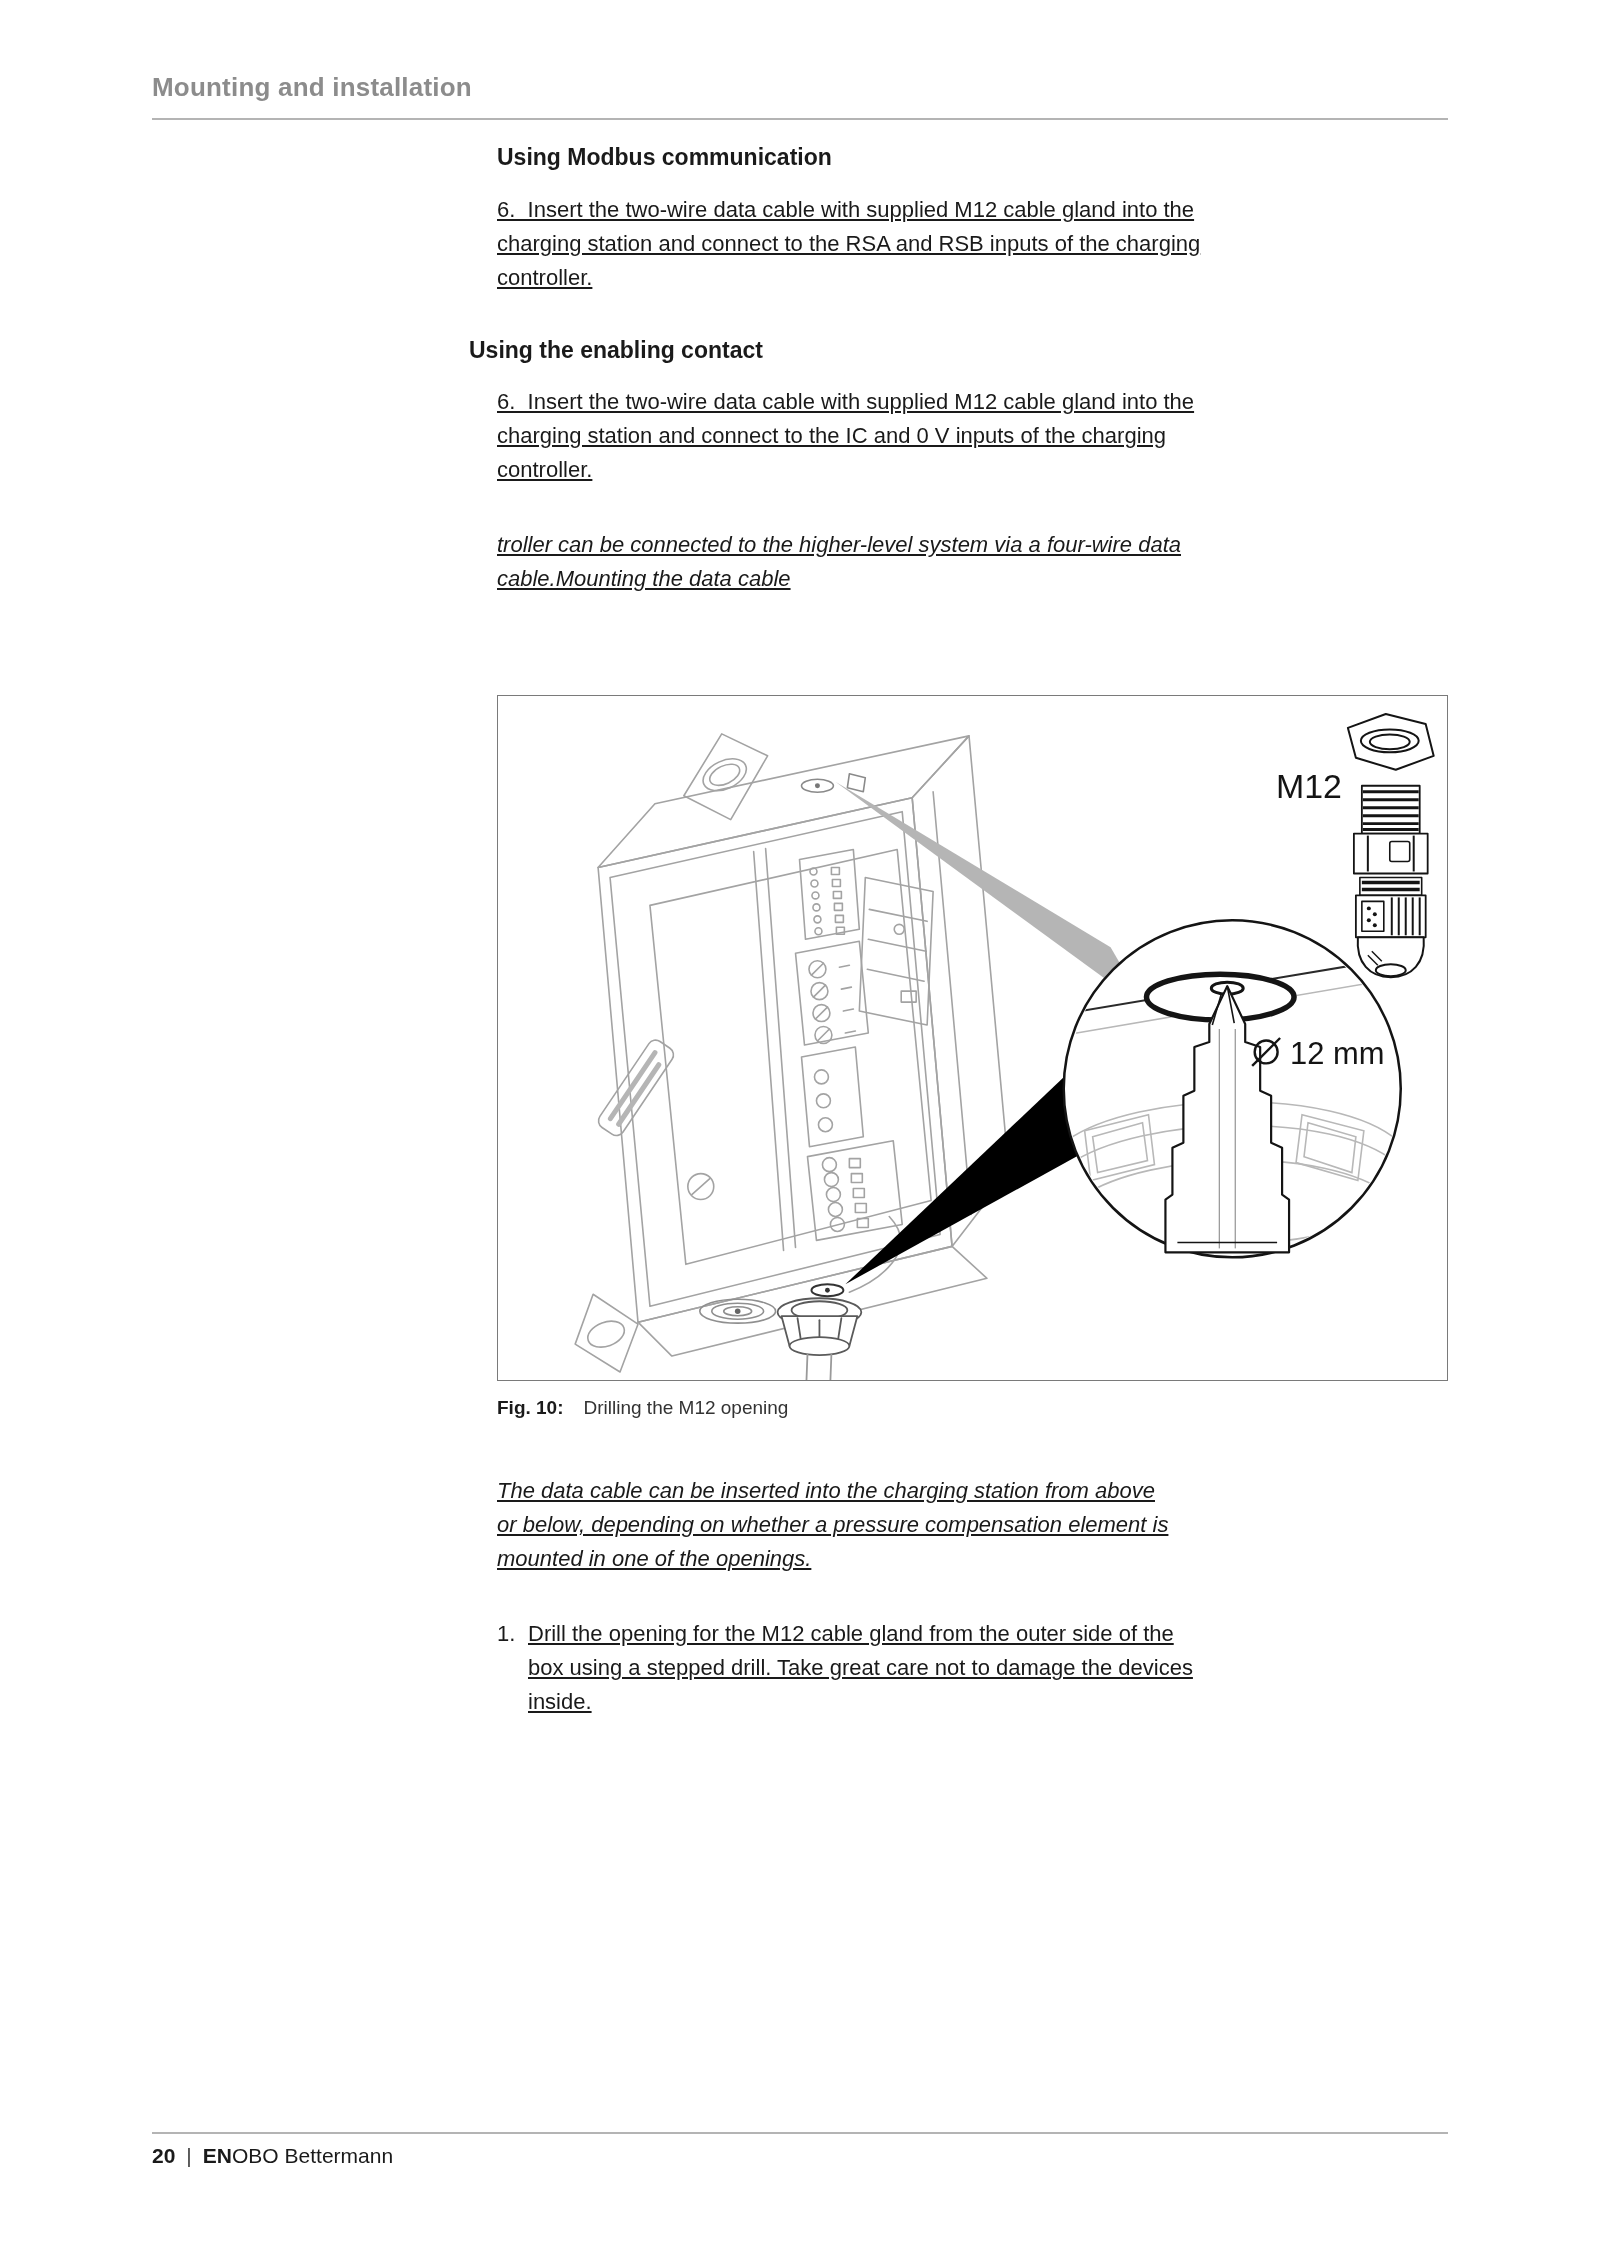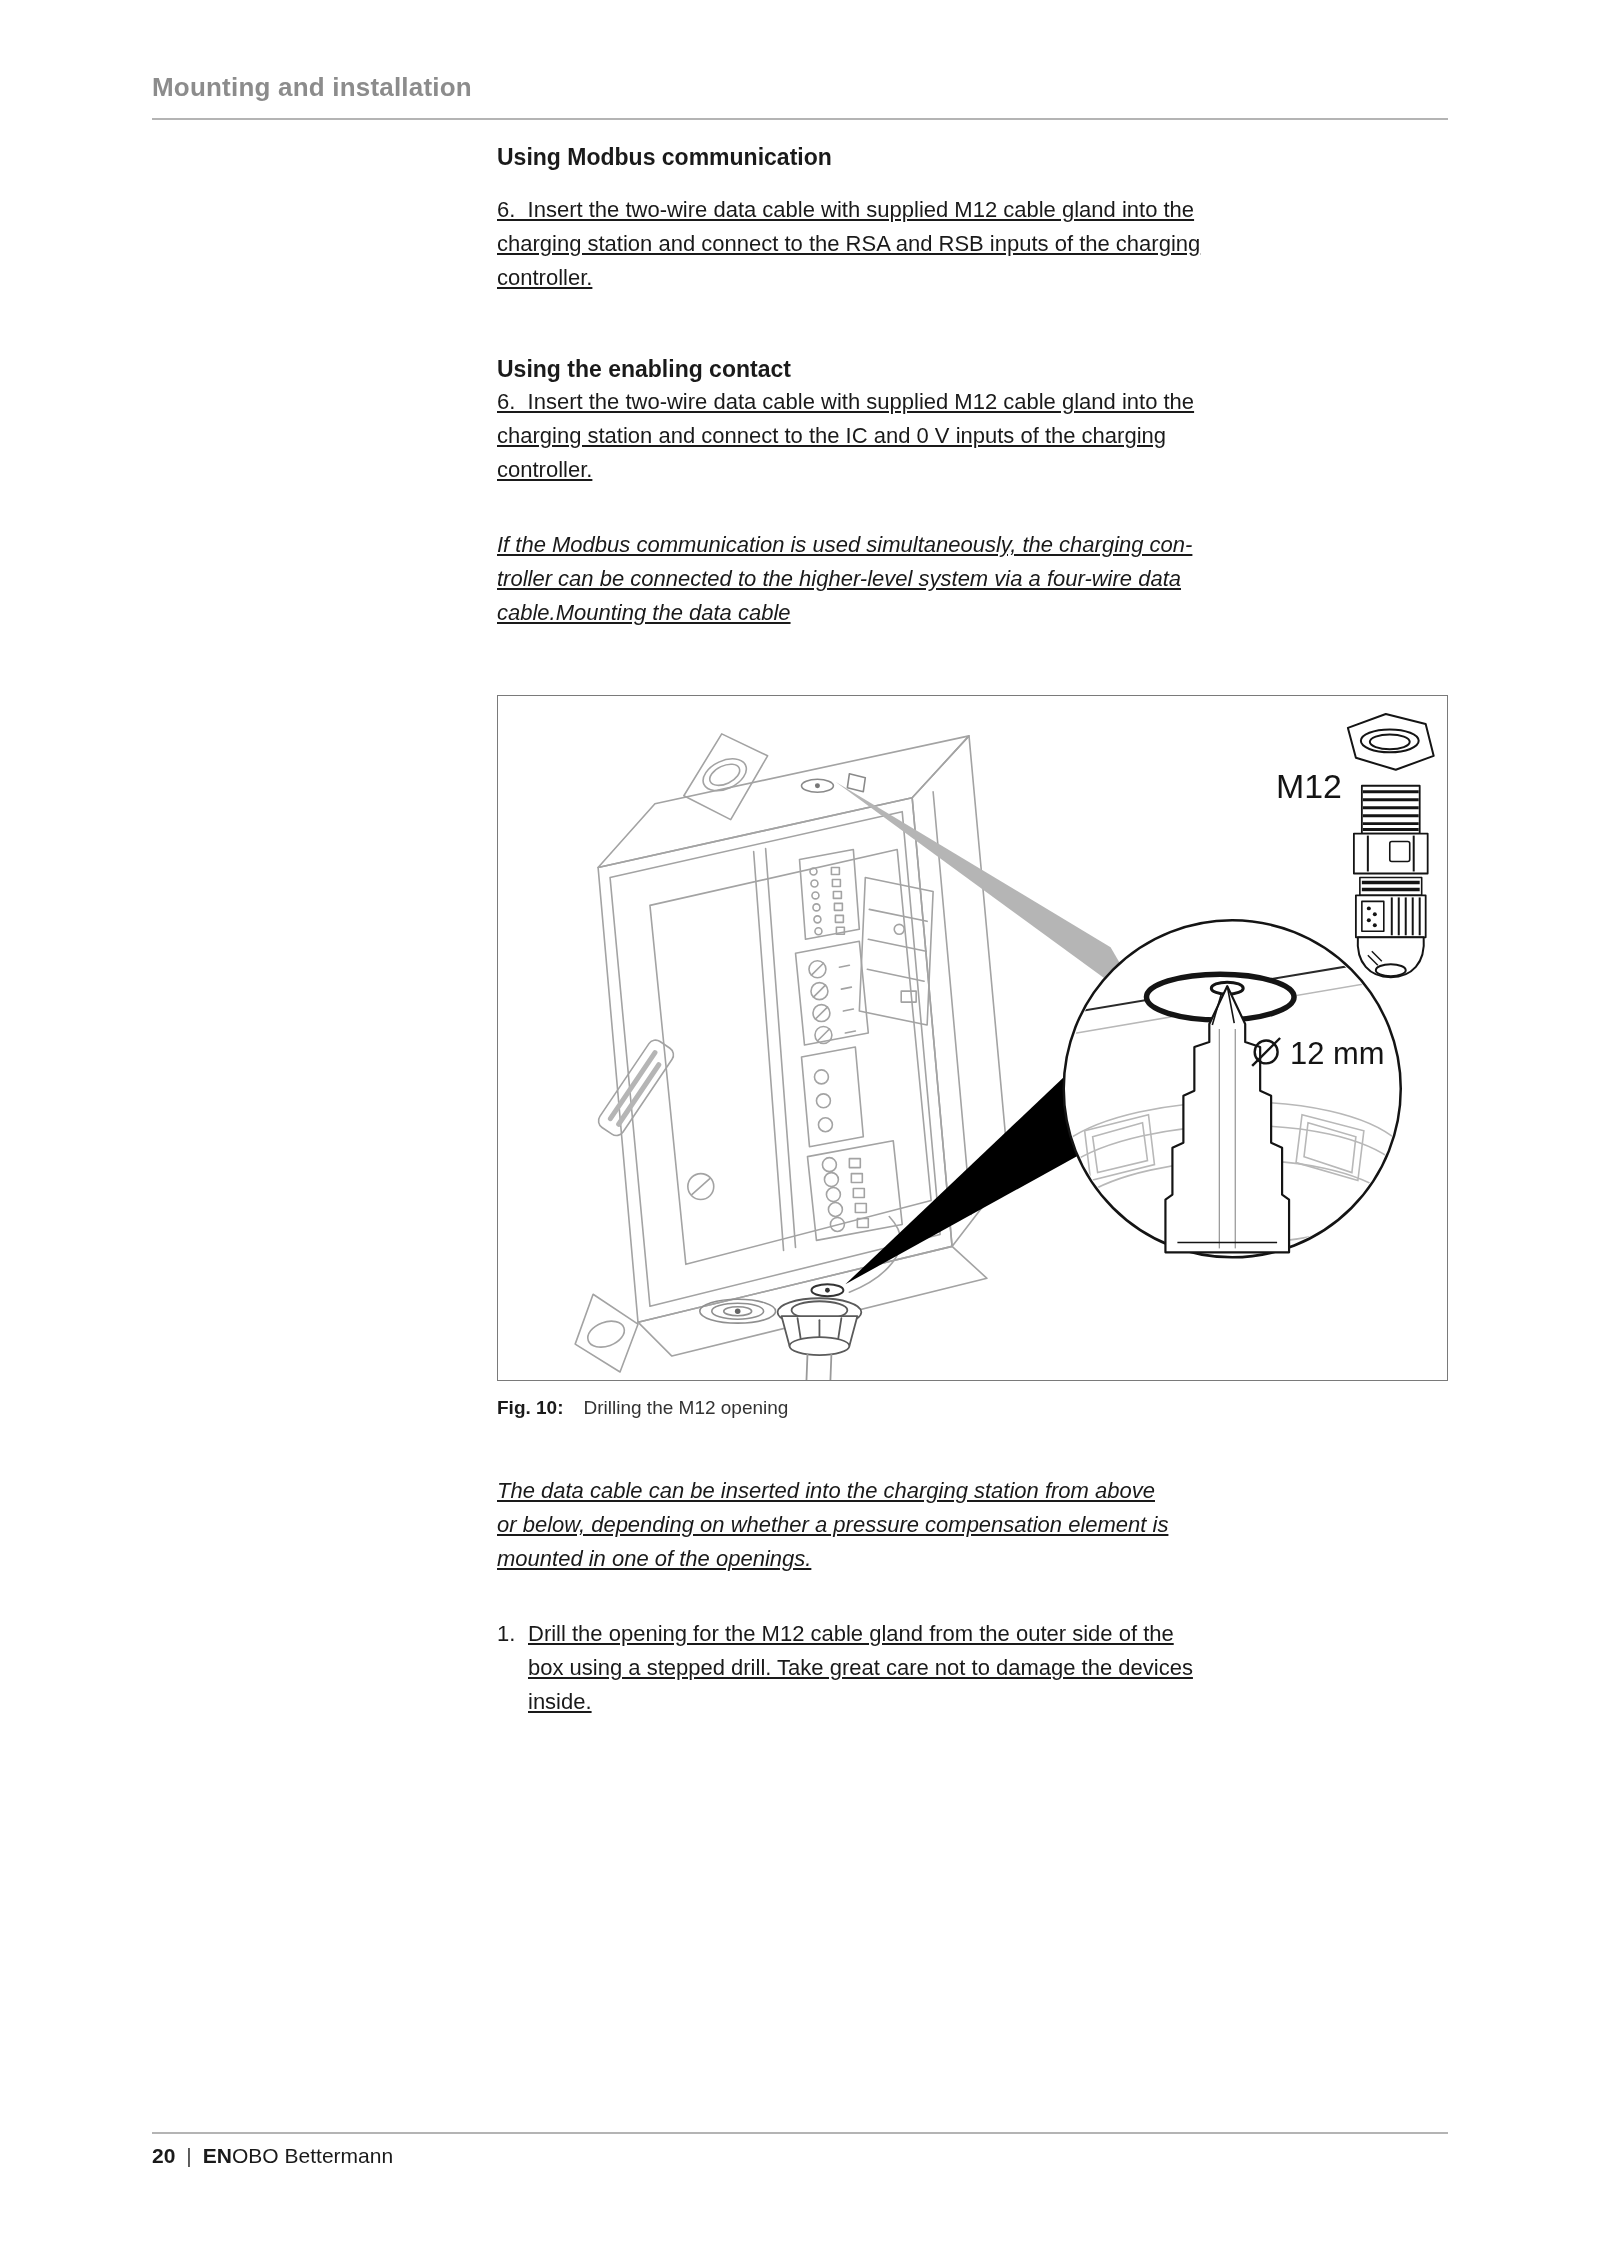--- a/index.html
+++ b/index.html
@@ -31,29 +31,28 @@
 <div class="abs h1" style="left:152px;top:72px;">Mounting and installation</div>
 <div class="abs rule" style="left:152px;top:118px;width:1296px;"></div>
 
 <div class="abs h2" style="left:497px;top:144px;">Using Modbus communication</div>
 <div class="abs body-block" style="left:497px;top:193px;">
   <span class="line">6.  Insert the two-wire data cable with supplied M12 cable gland into the</span>
   <span class="line">charging station and connect to the RSA and RSB inputs of the charging</span>
   <span class="line">controller.</span>
 </div>
 
-<div class="abs h2" style="left:497px;top:337px;margin-top:19px;">Using the enabling contact</div>
+<div class="abs h2" style="left:469px;top:337px;">Using the enabling contact</div>
 <div class="abs body-block" style="left:497px;top:385px;">
   <span class="line">6.  Insert the two-wire data cable with supplied M12 cable gland into the</span>
   <span class="line">charging station and connect to the IC and 0 V inputs of the charging</span>
   <span class="line">controller.</span>
 </div>
 
 <div class="abs body-block italic" style="left:497px;top:528px;">
-  <span class="line">If the Modbus communication is used simultaneously, the charging con-</span>
   <span class="line">troller can be connected to the higher-level system via a four-wire data</span>
   <span class="line">cable.Mounting the data cable</span>
 </div>
 
 <div class="abs figure-box" style="left:497px;top:695px;">
 <svg viewBox="0 0 951 686">
 
   <g stroke="#a3a3a3" fill="none" stroke-width="1.6" stroke-linejoin="round" stroke-linecap="round">
 
     <polygon points="100,172 415,102 472,40 157,108"></polygon>

